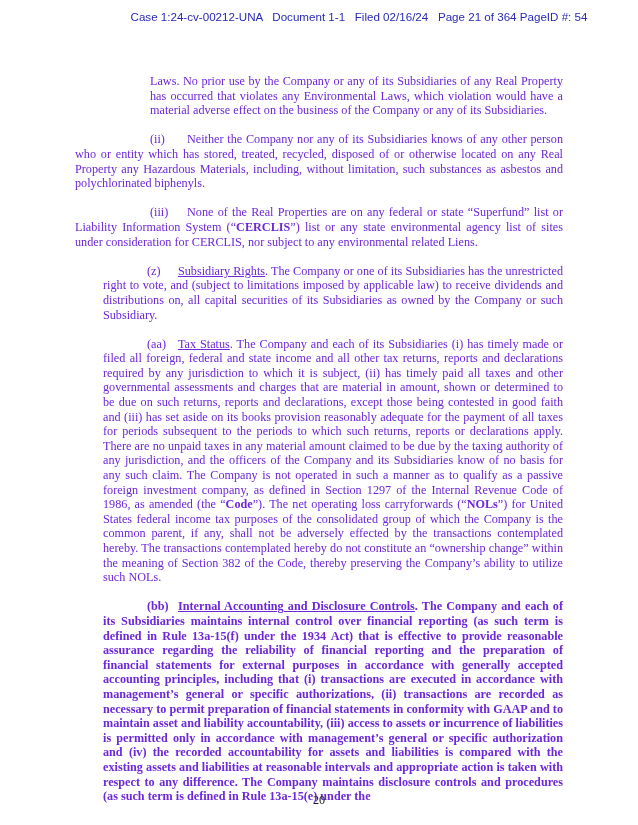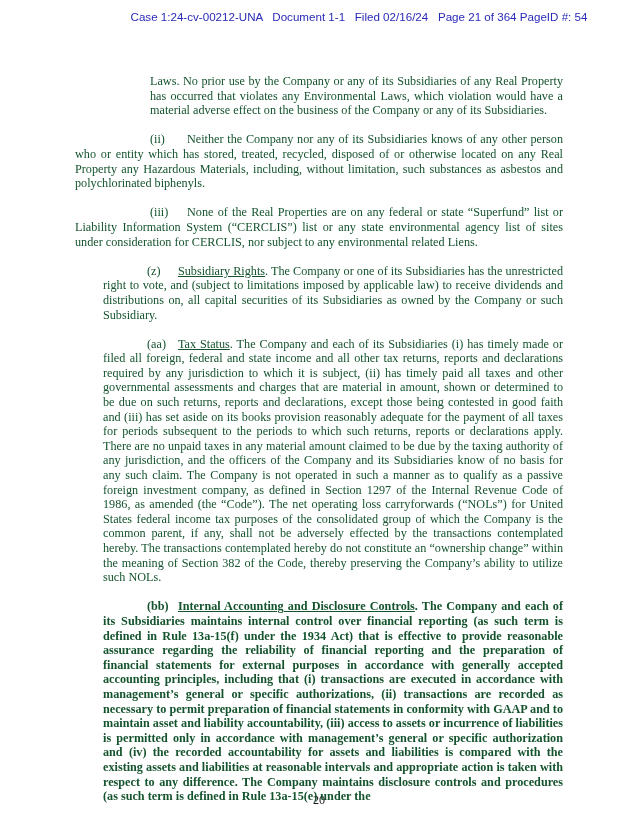--- a/index.html
+++ b/index.html
@@ -4,31 +4,31 @@
 <style>
   html, body { margin: 0; padding: 0; background: #ffffff; }
   body { width: 638px; height: 825px; position: relative; overflow: hidden; }
   .header {
     position: absolute; top: 10px; left: 0; width: 638px; text-align: center;
     font-family: "Liberation Sans", sans-serif; font-size: 11.6px; color: #2a2ab8;
     white-space: pre; letter-spacing: 0; margin-left: 40px;
   }
   .page {
     position: absolute; left: 75px; top: 74px; width: 488px;
-    font-family: "Liberation Serif", serif; font-size: 12.2px; line-height: 14.6px; color: #14532d;
+    font-family: "Liberation Serif", serif; font-size: 12.2px; line-height: 14.6px; color: #6d28d9;
   }
   .p { text-align: justify; margin: 0 0 14.6px 0; }
   .p.last { margin-bottom: 0; font-weight: bold; }
   .blk { padding-left: 75px; }
   .sub-indent { text-indent: 75px; }
   .mk { display: inline-block; text-indent: 0; }
   .mk-sub { width: 37px; }
   .mk-main { width: 31px; }
   .u { text-decoration: underline; }
-  b { font-weight: normal; }
+  b { font-weight: bold; }
   .pagenum {
     position: absolute; top: 793px; left: 0; width: 638px; text-align: center;
     font-family: "Liberation Serif", serif; font-size: 12.2px; color: #1a1a1a;
   }
   .z-start { text-indent: 44px; margin-left: 28px; }
 </style>
 </head>
 <body>
 
 <div class="header">Case 1:24-cv-00212-UNA   Document 1-1   Filed 02/16/24   Page 21 of 364 PageID #: 54</div>

